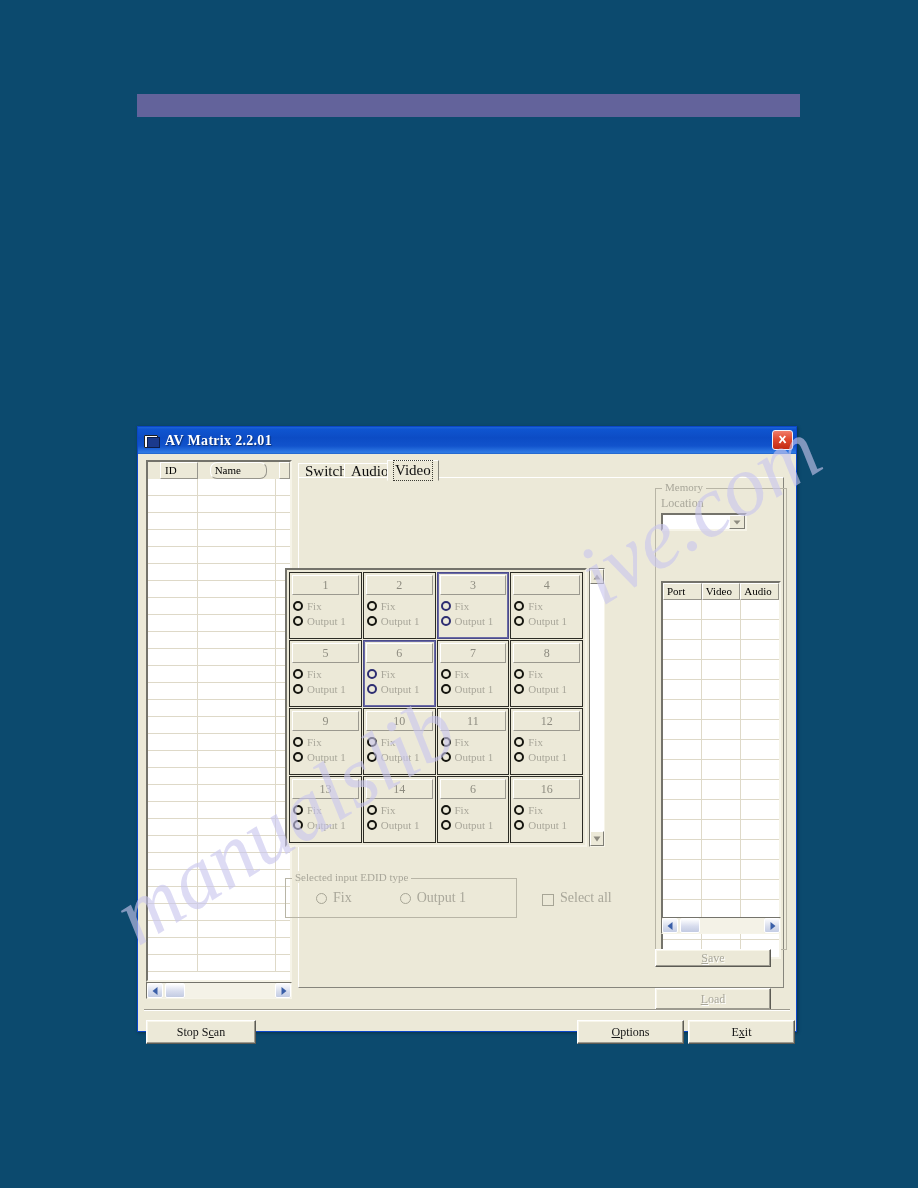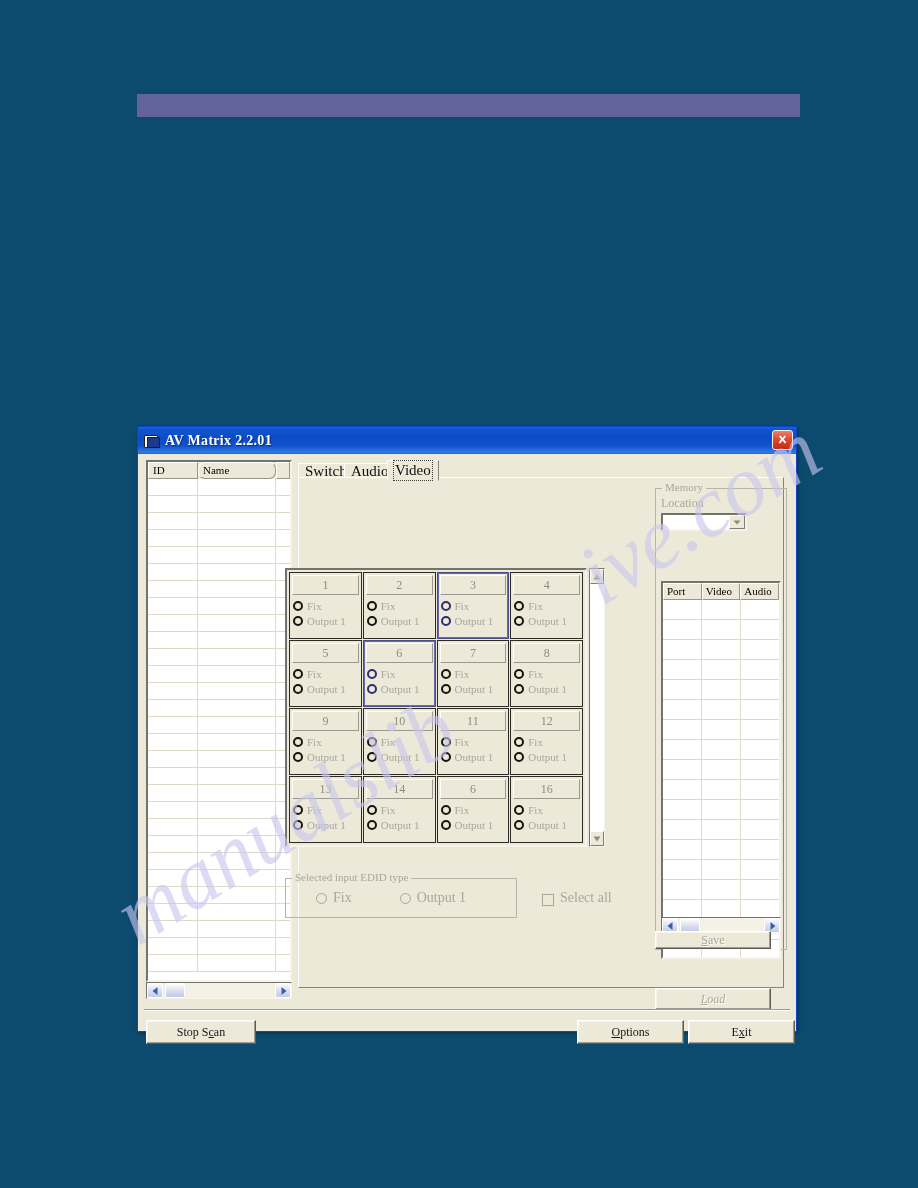--- a/index.html
+++ b/index.html
@@ -132,20 +132,21 @@
   .lh-cell {
     border: 1px solid;
     border-color: #ffffff #97958c #97958c #ffffff;
     background: #ece9d8;
     font-size: 11px;
     color: #000;
     padding-left: 4px;
     line-height: 15px;
     box-sizing: border-box;
     font-family: "Liberation Serif", serif;
+    margin-left: 12px;
   }
   .lh-id   { width: 50px; }
   .lh-name { width: 78px; border-radius: 7px; }
   .lh-x    { width: 14px; padding: 0; }
   .list-body {
     background: #fff;
   }
   .list-row {
     height: 17px;
     display: flex;
@@ -471,22 +472,22 @@
     box-shadow: inset -1px -1px 0 #9d9b90, inset 1px 1px 0 #f8f6ea;
     font-family: "Liberation Serif", serif;
     font-size: 12px;
     color: #161616;
     display: flex; align-items: center; justify-content: center;
     box-sizing: border-box;
   }
   .btn.disabled { color: #a9a79a; text-shadow: 1px 1px 0 #ffffff; }
   .mn { text-decoration: underline; }
 
-  .btn-save { position: absolute; left: 517px; top: 477px; width: 116px; height: 18px; }
-  .btn-load { position: absolute; left: 517px; top: 534px; width: 116px; height: 22px; font-style: italic; }
+  .btn-save { position: absolute; left: 517px; top: 495px; width: 116px; height: 18px; }
+  .btn-load { position: absolute; left: 517px; top: 534px; width: 116px; height: 22px; }
 
   .bottom-sep {
     position: absolute;
     left: 6px; top: 555px;
     width: 646px; height: 0;
     border-top: 1px solid #9c9a8f;
     border-bottom: 1px solid #ffffff;
   }
   .btn-stop { position: absolute; left: 8px;  top: 566px; width: 110px; height: 24px; }
   .btn-opts { position: absolute; left: 439px; top: 566px; width: 107px; height: 24px; }

